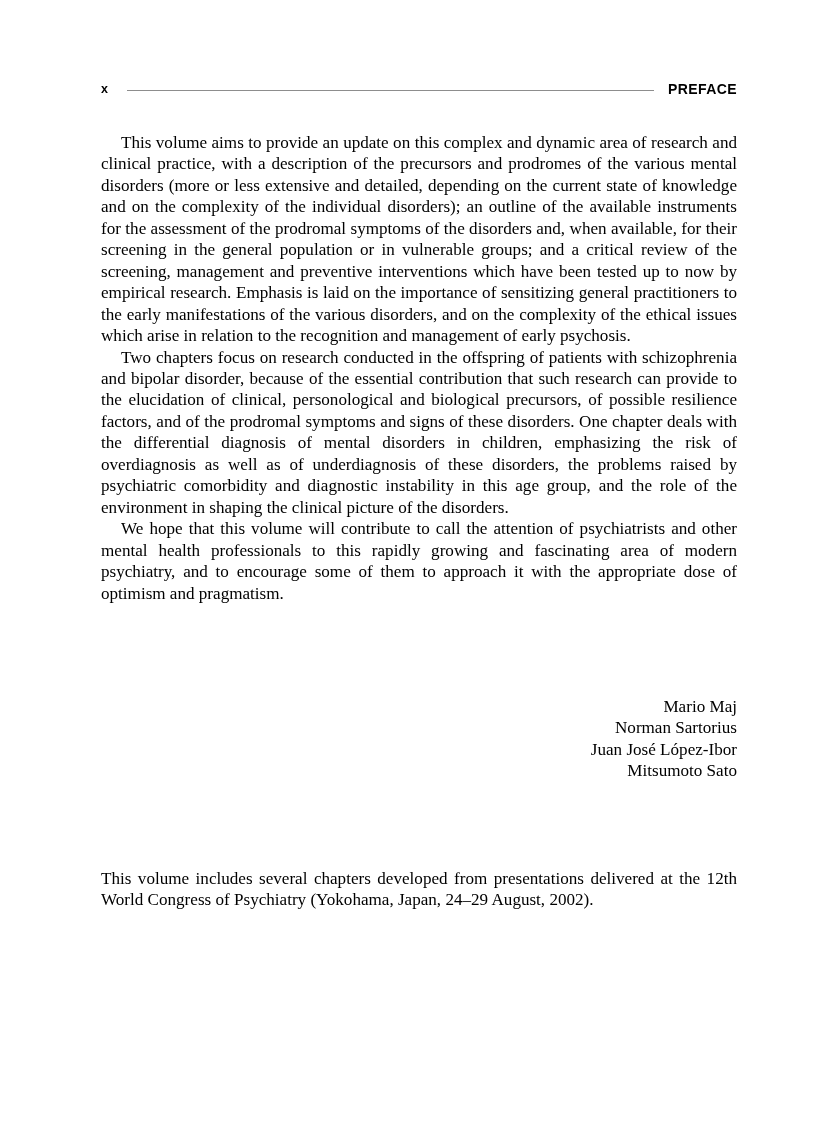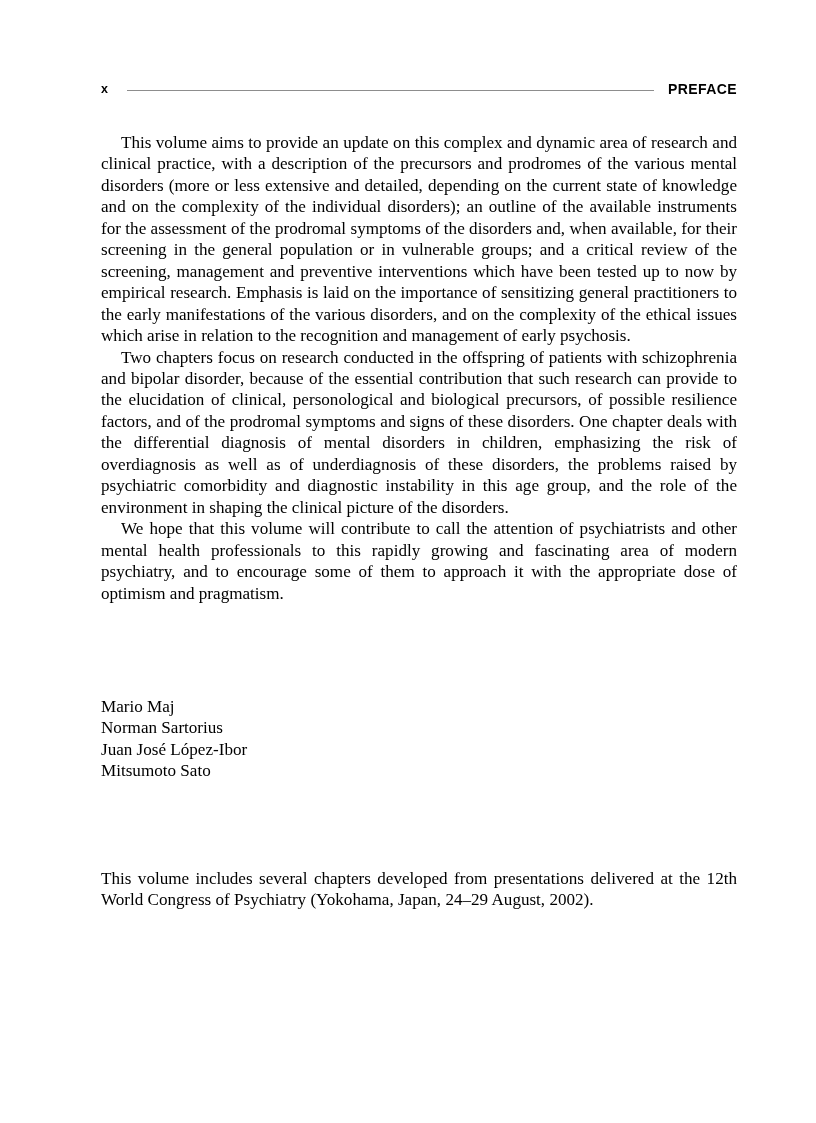--- a/index.html
+++ b/index.html
@@ -77,20 +77,21 @@
     hyphens: none;
     -webkit-hyphens: none;
   }
 
   
   .signature {
     position: absolute;
     left: 101px;
     top: 696px;
     width: 636px;
+    text-align: right;
   }
   .signature .author-line {
     font-size: 17.1px;
     line-height: 21.45px;
     white-space: nowrap;
   }
 
   
   .closing-note {
     position: absolute;

